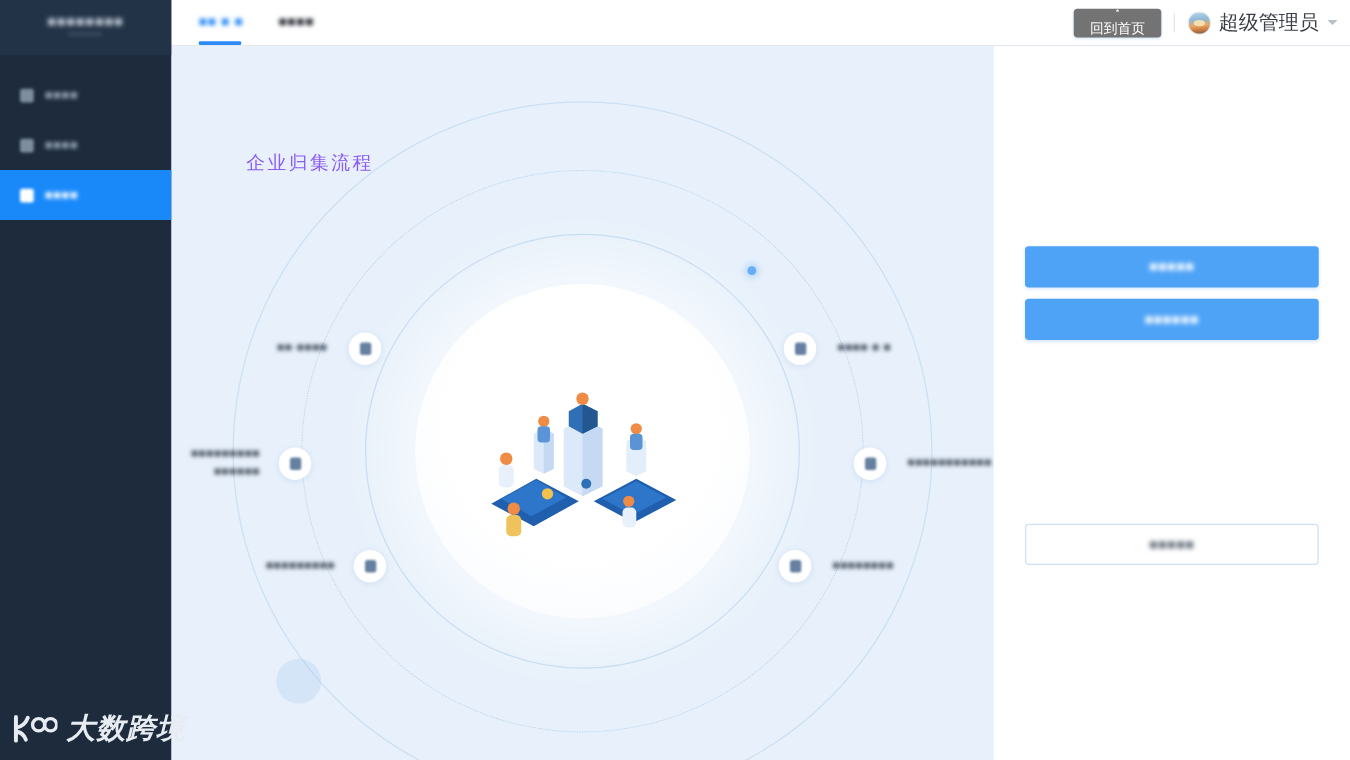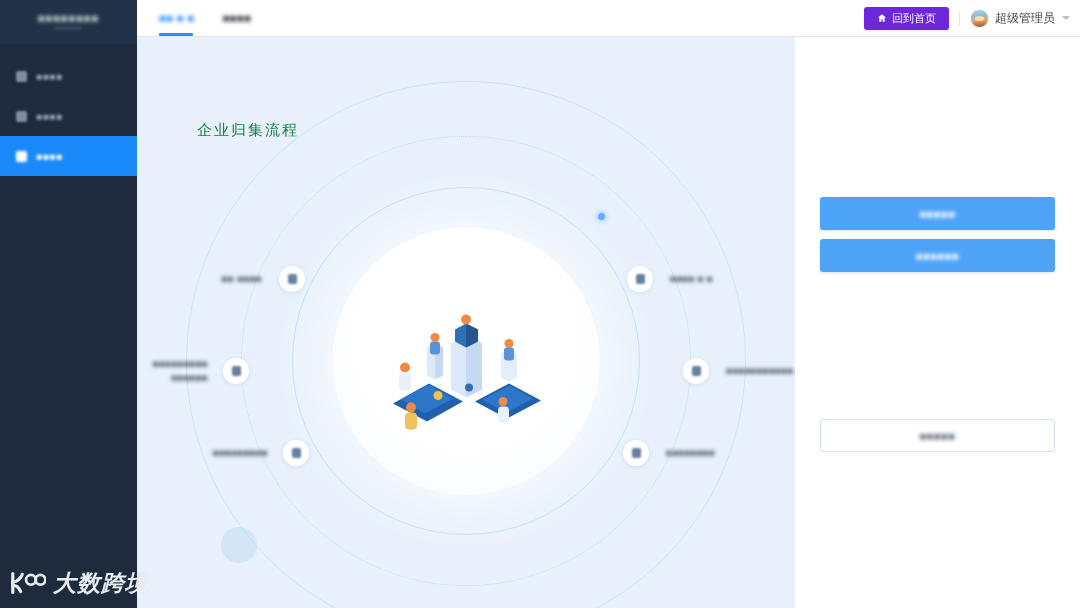--- a/index.html
+++ b/index.html
@@ -82,51 +82,52 @@
   .tab.active::after {
     content:""; position:absolute; left:14px; right:14px; bottom:0;
     height:3px; background:#2b8cf5; border-radius:1px;
   }
   .tab.t1 { padding:0 14px 0 22px; }
   .tab.t1.active::after { left:22px; right:16px; }
   .topbar-right {
     margin-left:auto; display:flex; align-items:center; gap:0; padding-right:10px;
   }
   .home-btn {
-    background:#6d28d9; color:#fff; border:none; border-radius:3px;
+    background:#737373; color:#fff; border:none; border-radius:3px;
     height:23px; padding:0 13px; display:flex; align-items:center; gap:5px;
     font-size:11px; cursor:pointer; font-family:inherit;
     box-shadow:0 1px 2px rgba(40,120,220,.18);
+    flex-direction:column;
   }
   .home-btn svg { width:10px; height:10px; display:block; }
   .tb-divider { width:1px; height:15px; background:#e2e6ea; margin:0 10px; }
   .user { display:flex; align-items:center; gap:6px; cursor:pointer; }
   .avatar {
     width:19px; height:19px; border-radius:50%; flex:0 0 19px;
     background:linear-gradient(175deg,#b7d4e8 0%,#8fb9d6 34%,#e7a86a 60%,#cf7f3f 78%,#7c5c44 100%);
     border:1px solid #e7ecef; overflow:hidden; position:relative;
   }
   .avatar::after{
     content:""; position:absolute; left:25%; top:40%; width:50%; height:26%;
     border-radius:50%; background:rgba(255,230,180,.85);
   }
-  .user-name { font-size:12px; color:#3a3f46; white-space:nowrap; }
+  .user-name { font-size:16px; color:#3a3f46; white-space:nowrap; }
   .caret {
     width:0; height:0; border-left:4px solid transparent; border-right:4px solid transparent;
     border-top:4px solid #b9bfc6; margin-left:1px;
   }
 
   
   .content { flex:1; display:flex; min-height:0; background:#e8f1fb; }
 
   .stage { position:relative; flex:1; min-width:0; overflow:hidden; background:#e8f1fb; }
 
   .stage-title {
     position:absolute; left:0; right:0; top:84px; text-align:center;
-    font-size:15px; color:#15803d; letter-spacing:2px; font-weight:400;
+    font-size:15px; color:#8b5cf6; letter-spacing:2px; font-weight:400;
     z-index:4;
   }
   .stage-title .tt { display:inline-block; transform:translateX(-218px); }
 
   .orbit-wrap { position:absolute; left:50%; top:324px; transform:translate(-50%,-50%); }
   .orbit {
     position:absolute; left:50%; top:50%; transform:translate(-50%,-50%);
     border-radius:50%;
   }
   .orbit.o1 { width:560px; height:560px; border:1px solid rgba(150,190,230,.34); }

